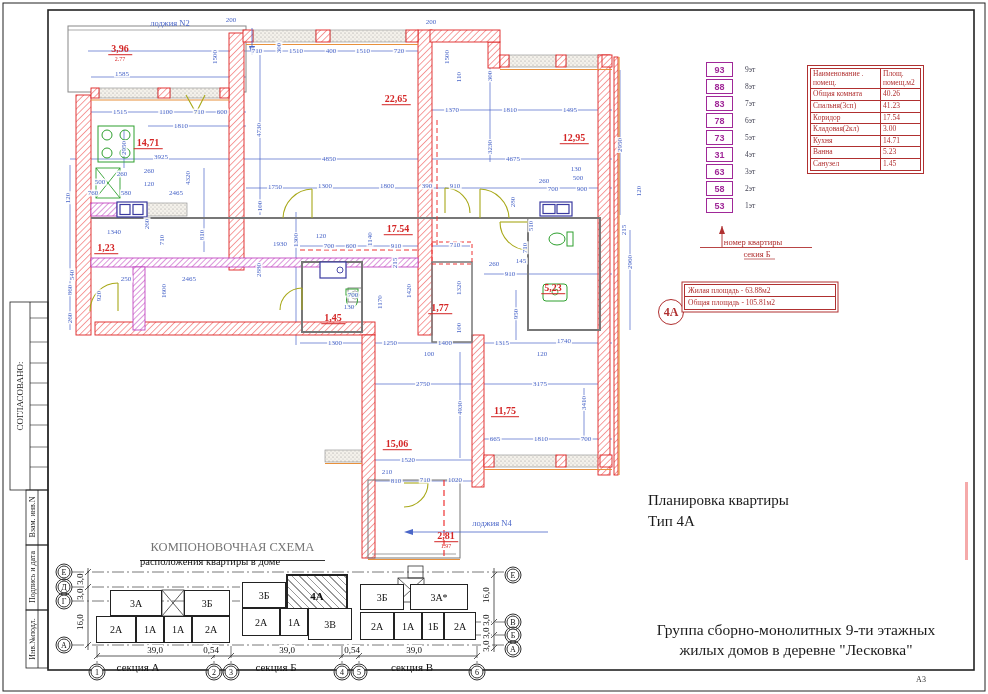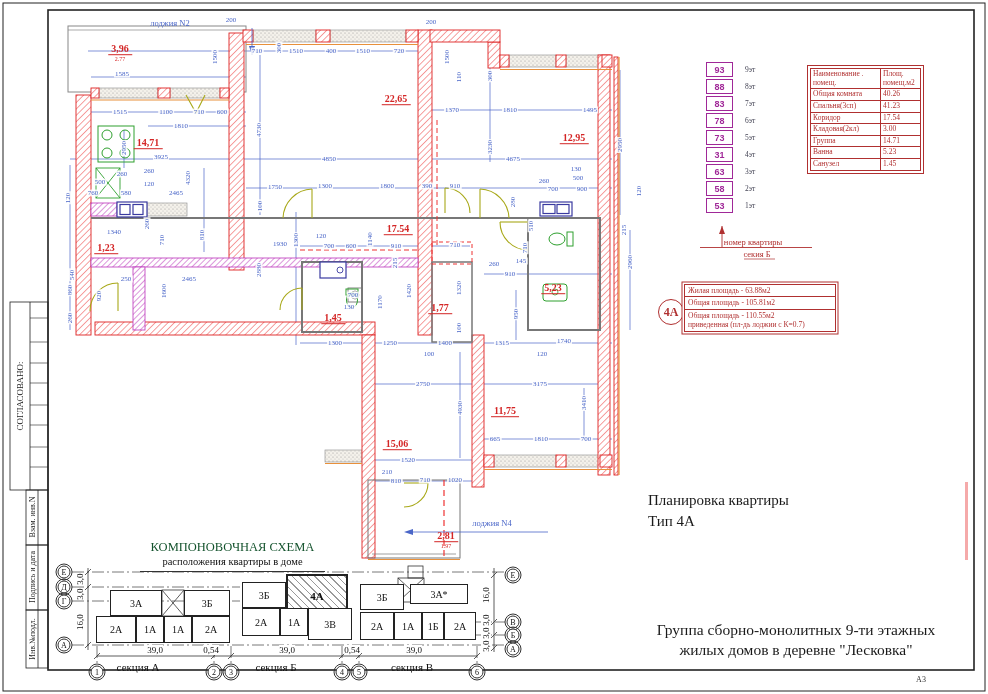--- a/index.html
+++ b/index.html
@@ -51,22 +51,22 @@
 
   
   .tleft{position:absolute;left:648px;top:490px;font:15px "Liberation Serif",serif;color:#1a1a1a;line-height:1.4;}
   .tblock{position:absolute;left:655px;top:546px;width:280px;text-align:center;
           font:15px "Liberation Serif",serif;color:#1a1a1a;line-height:1.23;}
   .tgroup{position:absolute;left:628px;top:620px;width:336px;text-align:center;
           font:15.5px "Liberation Serif",serif;color:#1a1a1a;line-height:1.3;}
 
   
   .schtitle{position:absolute;left:140px;top:540px;width:185px;text-align:center;
-            font:12.5px "Liberation Serif",serif;color:#14532d;border-bottom:1px solid #333;padding-bottom:16px;}
-  .schsub{position:absolute;left:140px;top:556px;width:185px;text-align:center;
+            font:12.5px "Liberation Serif",serif;color:#737373;border-bottom:1px solid #333;padding-bottom:5px;}
+  .schsub{position:absolute;left:140px;top:556px;width:185px;
           font:10.5px "Liberation Serif",serif;color:#111;}
   .apt{position:absolute;border:1.2px solid #222;background:#fff;display:flex;align-items:center;justify-content:center;
        font:10px "Liberation Serif",serif;color:#111;}
   .apt.hatch{background:repeating-linear-gradient(45deg,#fff,#fff 4px,#9a9a9a 4px,#9a9a9a 5.3px);
              border-width:2px;font-weight:bold;font-size:11px;}
   .sec{position:absolute;transform:translate(-50%,-50%);font:11px "Liberation Serif",serif;color:#111;white-space:nowrap;}
   .sdim{position:absolute;transform:translate(-50%,-50%);font:9px "Liberation Serif",serif;color:#111;white-space:nowrap;background:#fff;}
   .sdim.v{transform:translate(-50%,-50%) rotate(-90deg);}
   .ax{position:absolute;transform:translate(-50%,-50%);width:13px;height:13px;border:1px solid #333;border-radius:50%;
       outline:1px solid #333;outline-offset:1px;background:#fff;
@@ -365,21 +365,21 @@
       <span class="dim" style="position: absolute; left: 222px; top: 112px;">600</span>
       <span class="dim" style="position: absolute; left: 181px; top: 126px;">1810</span>
       <span class="dim v" style="position: absolute; left: 124px; top: 148px;">2950</span>
       <span class="dim v" style="position: absolute; left: 259px; top: 130px;">4730</span>
       <span class="dim" style="position: absolute; left: 161px; top: 157px;">3925</span>
       <span class="dim" style="position: absolute; left: 329px; top: 159px;">4850</span>
       <span class="dim" style="position: absolute; left: 513px; top: 159px;">4675</span>
       <span class="dim" style="position: absolute; left: 149px; top: 171px;">260</span>
       <span class="dim" style="position: absolute; left: 452px; top: 110px;">1370</span>
       <span class="dim" style="position: absolute; left: 510px; top: 110px;">1810</span>
-      <span class="dim" style="position: absolute; left: 570px; top: 110px; margin-left: 20px;">1495</span>
+      <span class="dim" style="position: absolute; left: 570px; top: 110px;">1495</span>
       <span class="dim v" style="position: absolute; left: 490px; top: 147px;">3230</span>
       <span class="dim v" style="position: absolute; left: 620px; top: 145px;">2950</span>
       <span class="dim" style="position: absolute; left: 275px; top: 187px;">1750</span>
       <span class="dim" style="position: absolute; left: 325px; top: 186px;">1300</span>
       <span class="dim" style="position: absolute; left: 387px; top: 186px;">1800</span>
       <span class="dim" style="position: absolute; left: 427px; top: 186px;">390</span>
       <span class="dim" style="position: absolute; left: 455px; top: 186px;">910</span>
       <span class="dim v" style="position: absolute; left: 260px; top: 206px;">100</span>
       <span class="dim v" style="position: absolute; left: 188px; top: 178px;">4320</span>
       <span class="dim v" style="position: absolute; left: 68px; top: 198px;">120</span>
@@ -556,41 +556,38 @@
         </tr>
         <tr>
           <td class="c1">Коридор</td>
           <td class="c2">17.54</td>
         </tr>
         <tr>
           <td class="c1">Кладовая(2кл)</td>
           <td class="c2">3.00</td>
         </tr>
         <tr>
-          <td class="c1">Группа</td>
+          <td class="c1">Кухня</td>
           <td class="c2">14.71</td>
         </tr>
         <tr>
           <td class="c1">Ванна</td>
           <td class="c2">5.23</td>
         </tr>
         <tr>
           <td class="c1">Санузел</td>
           <td class="c2">1.45</td>
         </tr>
       </tbody>
   </table>
 
   <div class="badge">4А</div>
   <div class="sumbox">
     <div class="r">Жилая площадь - 63.88м2</div>
     <div class="r">Общая площадь - 105.81м2</div>
-    <div class="r">
-      <span>Общая площадь - 110.55м2</span><br><span>приведенная (пл-дь лоджии с К=0.7)</span>
-    </div>
   </div>
 
   <div class="tleft">
     <div>Планировка квартиры</div>
     <div>Тип 4А</div>
   </div>
   <div class="tgroup">
 
   <div>Группа сборно-монолитных 9-ти этажных</div>
       <div>жилых домов в деревне "Лесковка"</div>
@@ -606,21 +603,21 @@
       <div class="apt" style="position: absolute; left: 96px; top: 616px; width: 40px; height: 27px;">2А</div>
       <div class="apt" style="position: absolute; left: 136px; top: 616px; width: 28px; height: 27px;">1А</div>
       <div class="apt" style="position: absolute; left: 164px; top: 616px; width: 28px; height: 27px;">1А</div>
       <div class="apt" style="position: absolute; left: 192px; top: 616px; width: 38px; height: 27px;">2А</div>
       <div class="apt" style="position: absolute; left: 242px; top: 582px; width: 44px; height: 26px;">3Б</div>
       <div class="apt hatch" style="position: absolute; left: 286px; top: 574px; width: 62px; height: 44px;">4А</div>
       <div class="apt" style="position: absolute; left: 242px; top: 608px; width: 38px; height: 28px;">2А</div>
       <div class="apt" style="position: absolute; left: 280px; top: 608px; width: 28px; height: 28px;">1А</div>
       <div class="apt" style="position: absolute; left: 308px; top: 608px; width: 44px; height: 32px;">3В</div>
       <div class="apt" style="position: absolute; left: 360px; top: 584px; width: 44px; height: 26px;">3Б</div>
-      <div class="apt" style="position: absolute; left: 410px; top: 584px; width: 58px; height: 20px;">3А*</div>
+      <div class="apt" style="position: absolute; left: 410px; top: 584px; width: 58px; height: 26px;">3А*</div>
       <div class="apt" style="position: absolute; left: 360px; top: 612px; width: 34px; height: 28px;">2А</div>
       <div class="apt" style="position: absolute; left: 394px; top: 612px; width: 28px; height: 28px;">1А</div>
       <div class="apt" style="position: absolute; left: 422px; top: 612px; width: 22px; height: 28px;">1Б</div>
       <div class="apt" style="position: absolute; left: 444px; top: 612px; width: 32px; height: 28px;">2А</div>
     </div>
   <div class="layer">
 
   <div class="sec" style="position: absolute; left: 138px; top: 667px;">секция А</div>
       <div class="sec" style="position: absolute; left: 276px; top: 667px;">секция Б</div>
       <div class="sec" style="position: absolute; left: 412px; top: 667px;">секция В</div>

